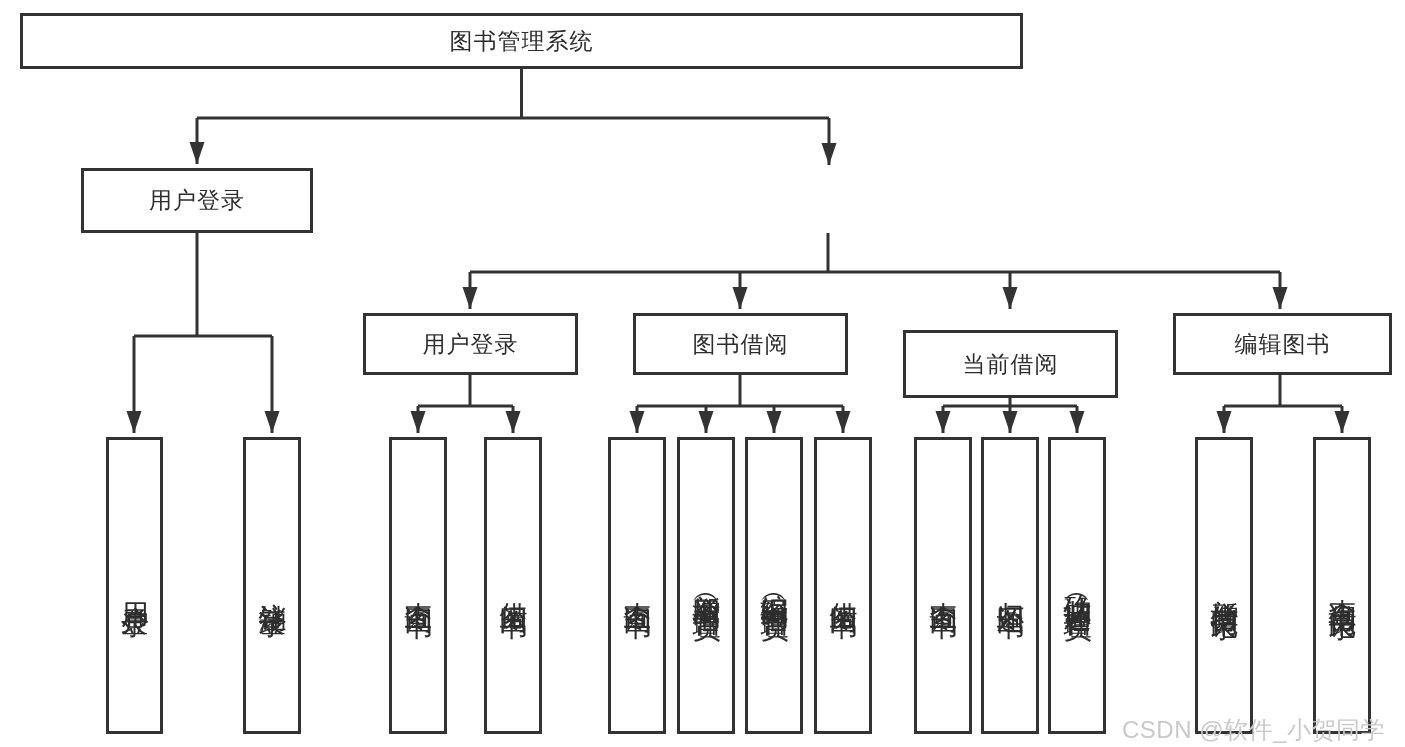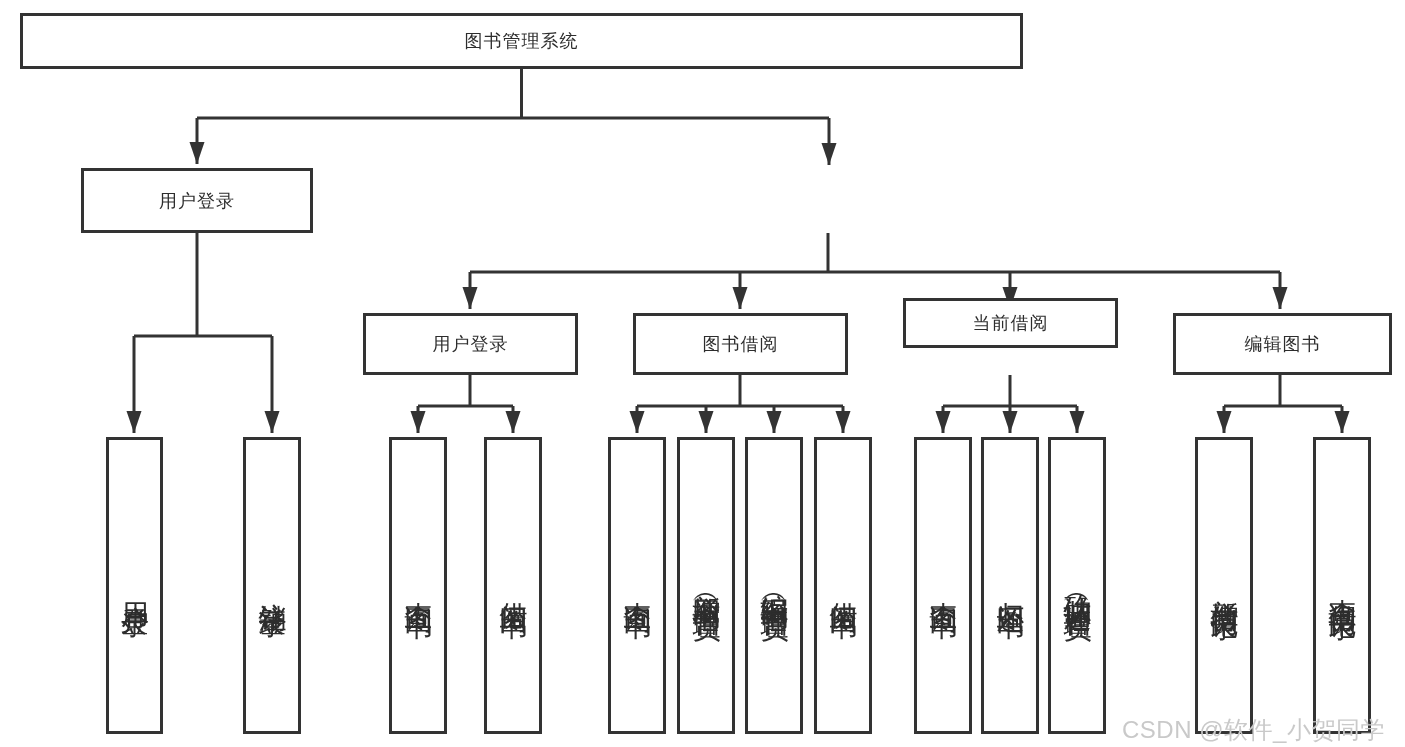--- a/index.html
+++ b/index.html
@@ -23,21 +23,21 @@
     position:absolute;
     box-sizing:border-box;
     border:3px solid var(--line);
     background:var(--bg);
     display:flex;
     align-items:center;
     justify-content:center;
     color:var(--text);
   }
   .hlabel{
-    font-size:18px;
+    font-size:23px;
     letter-spacing:1px;
     white-space:nowrap;
   }
   .leaf .vlabel{
     writing-mode:vertical-rl;
     text-orientation:mixed;
     font-size:28px;
     line-height:1;
     letter-spacing:3px;
     max-height:287px;
@@ -112,21 +112,21 @@
   <div class="box" style="left:81px;top:168px;width:232px;height:65px">
     <span class="hlabel">用户登录</span>
   </div>
 
   <div class="box" style="left:363px;top:313px;width:215px;height:62px">
     <span class="hlabel">用户登录</span>
   </div>
   <div class="box" style="left:633px;top:313px;width:215px;height:62px">
     <span class="hlabel">图书借阅</span>
   </div>
-  <div class="box" style="left:903px;top:298px;width:215px;height:50px">
+  <div class="box" style="left:903px;top:330px;width:215px;height:68px">
     <span class="hlabel">当前借阅</span>
   </div>
   <div class="box" style="left:1173px;top:313px;width:219px;height:62px">
     <span class="hlabel">编辑图书</span>
   </div>
 
   <div class="box leaf" style="left:106px;top:437px;width:57px;height:297px">
     <span class="vlabel">用户登录</span>
   </div>
   <div class="box leaf" style="left:243px;top:437px;width:58px;height:297px">

